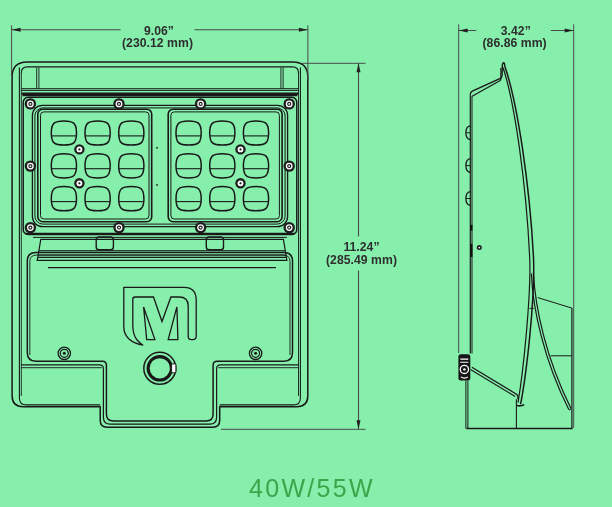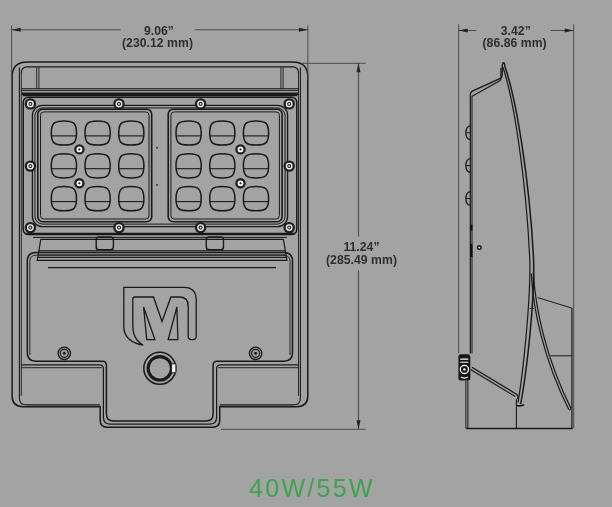--- a/index.html
+++ b/index.html
@@ -1,16 +1,16 @@
 <!DOCTYPE html>
 <html><head>
 <meta charset="utf-8">
 <style>
   html,body{margin:0;padding:0;background:#ffffff;}
-  .page{position:relative;width:612px;height:507px;background:#a3a3a3;overflow:hidden;
+  .page{position:relative;width:612px;height:507px;background:#86efac;overflow:hidden;
         font-family:"Liberation Sans", sans-serif;text-align:center;}
   svg{position:absolute;left:0;top:0;}
   .ln{stroke:#191919;fill:none;}
   .dim{stroke:#4a4a4a;fill:none;}
   .dtxt{font-family:"Liberation Sans",sans-serif;font-weight:bold;font-size:12.2px;fill:#2e2e2e;letter-spacing:0.05px;}
 </style>
 </head>
 <body>
 <div class="page">
 <svg width="612" height="507" viewBox="0 0 612 507">

